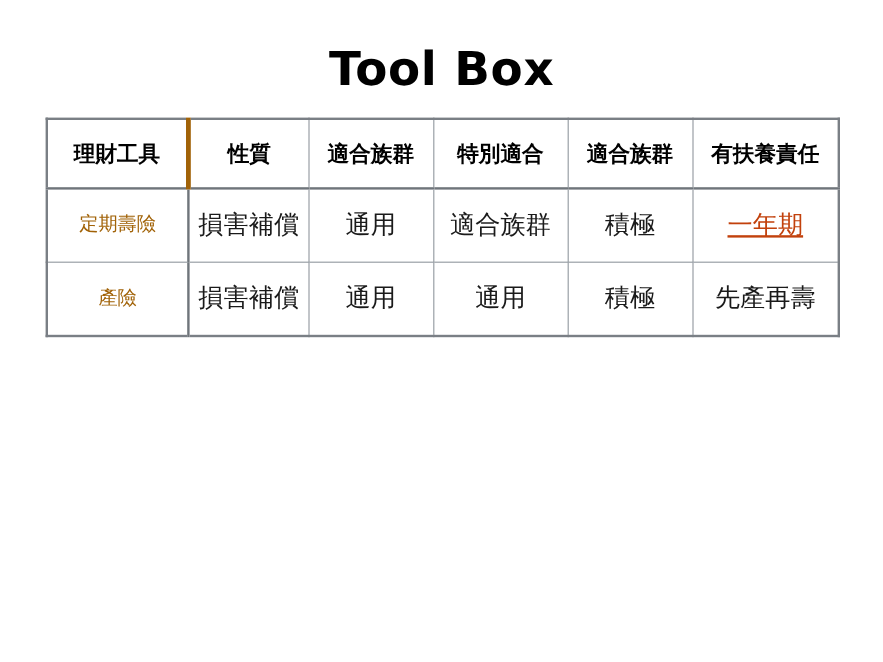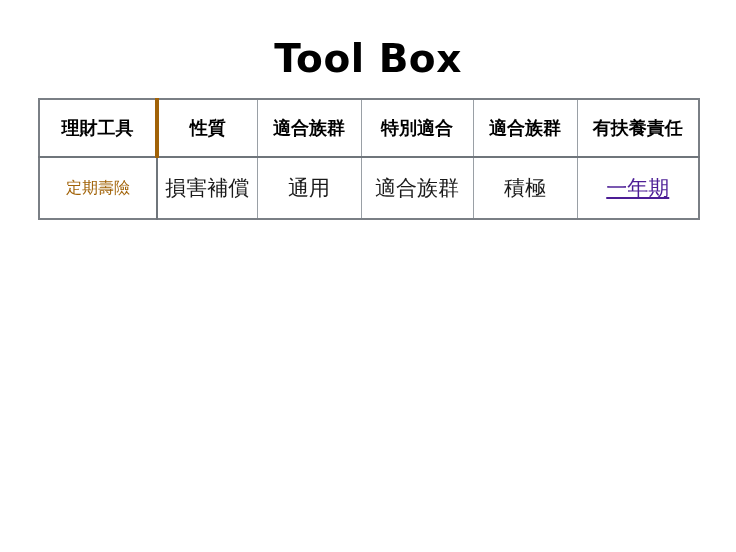--- a/index.html
+++ b/index.html
@@ -70,21 +70,21 @@
   table.toolbox tbody td.rowhead {
     font-size: 16px;
     font-weight: normal;
     border-right: 2px solid #6f757b;
     color: #a16207;
   }
   table.toolbox thead th.col-0 {
     border-right: 4px solid #a16207;
   }
   .cell-link {
-    color: #4c1d95;
+    color: #c2410c;
     text-decoration: underline;
     cursor: pointer;
   }
   .two-line {
     display: block;
   }
   col.c0 { width: 118px; }
   col.c1 { width: 100px; }
   col.c2 { width: 104px; }
   col.c3 { width: 112px; }
@@ -128,18 +128,28 @@
           <td>積極</td>
           <td>
             <span class="cell-link two-line">一年期</span>
           </td>
         </tr>
 
 
 
 
 
+        <tr>
+          <td class="rowhead">產險</td>
+          <td>損害補償</td>
+          <td>通用</td>
+          <td>通用</td>
+          <td>積極</td>
+          <td>
+            <span class="two-line">先產再壽</span>
+          </td>
+        </tr>
 
       </tbody>
     </table>
   </div>
 
 </div>
 
 </body></html>

